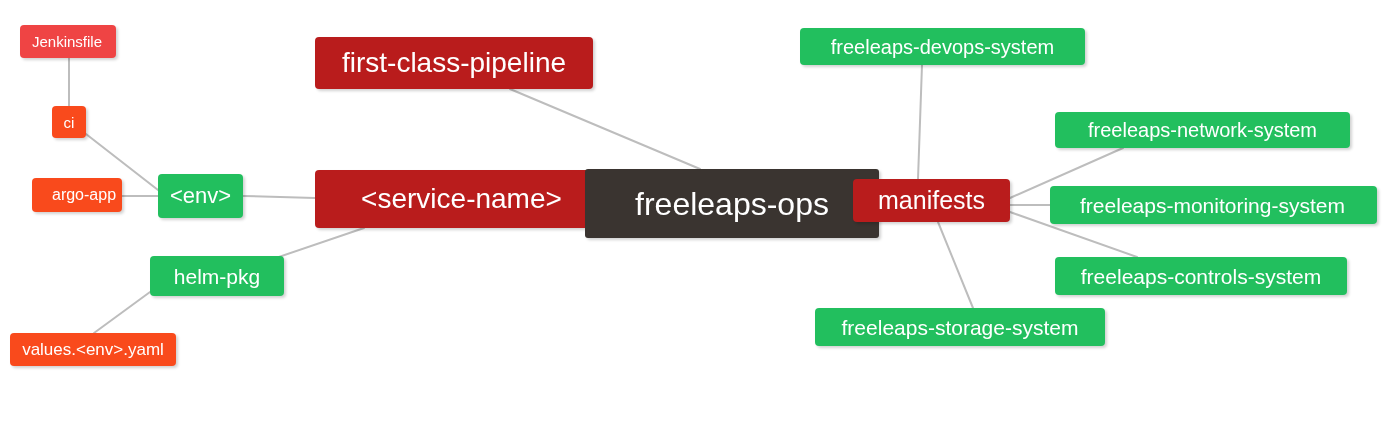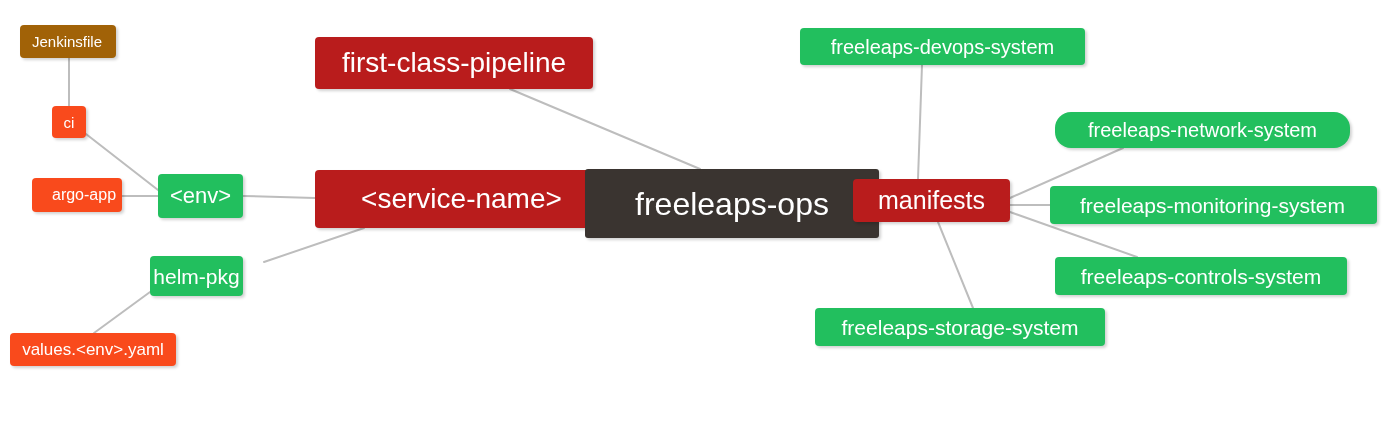--- a/index.html
+++ b/index.html
@@ -39,21 +39,21 @@
     box-shadow: 2px 2px 3px rgba(0,0,0,0.18);
     padding: 0 10px;
     user-select: none;
   }
   .node-root {
     background: #3a3430;
     border-radius: 3px;
   }
   .node-blue   { background: #b91c1c; }
   .node-green  { background: #22bf5e; }
-  .node-orange { background: #a16207; padding-left: 8px; }
+  .node-orange { background: #ef4444; padding-left: 8px; }
   .node-red    { background: #f94a1c; }
 </style>
 </head>
 <body>
 
 <div id="mindmap">
   <svg id="edge-layer" viewBox="0 0 1390 421" width="1390" height="421">
       <line x1="69" y1="58" x2="69" y2="106" stroke="#bdbdbd" stroke-width="2" stroke-linecap="round"></line>
       <line x1="86" y1="134" x2="158" y2="190" stroke="#bdbdbd" stroke-width="2" stroke-linecap="round"></line>
       <line x1="122" y1="196" x2="158" y2="196" stroke="#bdbdbd" stroke-width="2" stroke-linecap="round"></line>
@@ -75,42 +75,42 @@
       </div>
       <div class="node node-red" style="left: 52px; top: 106px; width: 34px; height: 32px; font-size: 15px;">
         <span>ci</span>
       </div>
       <div class="node node-red" style="left: 32px; top: 178px; width: 90px; height: 34px; font-size: 16px; padding-left: 24px;">
         <span>argo-app</span>
       </div>
       <div class="node node-green" style="left: 158px; top: 174px; width: 85px; height: 44px; font-size: 22px;">
         <span>&lt;env&gt;</span>
       </div>
-      <div class="node node-green" style="left: 150px; top: 256px; width: 93px; height: 40px; font-size: 21px;">
+      <div class="node node-green" style="left: 150px; top: 256px; width: 134px; height: 40px; font-size: 21px;">
         <span>helm-pkg</span>
       </div>
       <div class="node node-red" style="left: 10px; top: 333px; width: 166px; height: 33px; font-size: 17px;">
         <span>values.&lt;env&gt;.yaml</span>
       </div>
       <div class="node node-blue" style="left: 315px; top: 37px; width: 278px; height: 52px; font-size: 28px;">
         <span>first-class-pipeline</span>
       </div>
       <div class="node node-blue" style="left: 315px; top: 170px; width: 293px; height: 58px; font-size: 28px;">
         <span>&lt;service-name&gt;</span>
       </div>
       <div class="node node-root" style="left: 585px; top: 169px; width: 294px; height: 69px; font-size: 32px;">
         <span>freeleaps-ops</span>
       </div>
       <div class="node node-blue" style="left: 853px; top: 179px; width: 157px; height: 43px; font-size: 25px;">
         <span>manifests</span>
       </div>
       <div class="node node-green" style="left: 800px; top: 28px; width: 285px; height: 37px; font-size: 20px;">
         <span>freeleaps-devops-system</span>
       </div>
-      <div class="node node-green" style="left: 1055px; top: 112px; width: 295px; height: 36px; font-size: 20px; border-radius: 16px;">
+      <div class="node node-green" style="left: 1055px; top: 112px; width: 295px; height: 36px; font-size: 20px;">
         <span>freeleaps-network-system</span>
       </div>
       <div class="node node-green" style="left: 1050px; top: 186px; width: 327px; height: 38px; font-size: 21px; padding-left: 8px;">
         <span>freeleaps-monitoring-system</span>
       </div>
       <div class="node node-green" style="left: 1055px; top: 257px; width: 292px; height: 38px; font-size: 21px;">
         <span>freeleaps-controls-system</span>
       </div>
       <div class="node node-green" style="left: 815px; top: 308px; width: 290px; height: 38px; font-size: 21px;">
         <span>freeleaps-storage-system</span>

